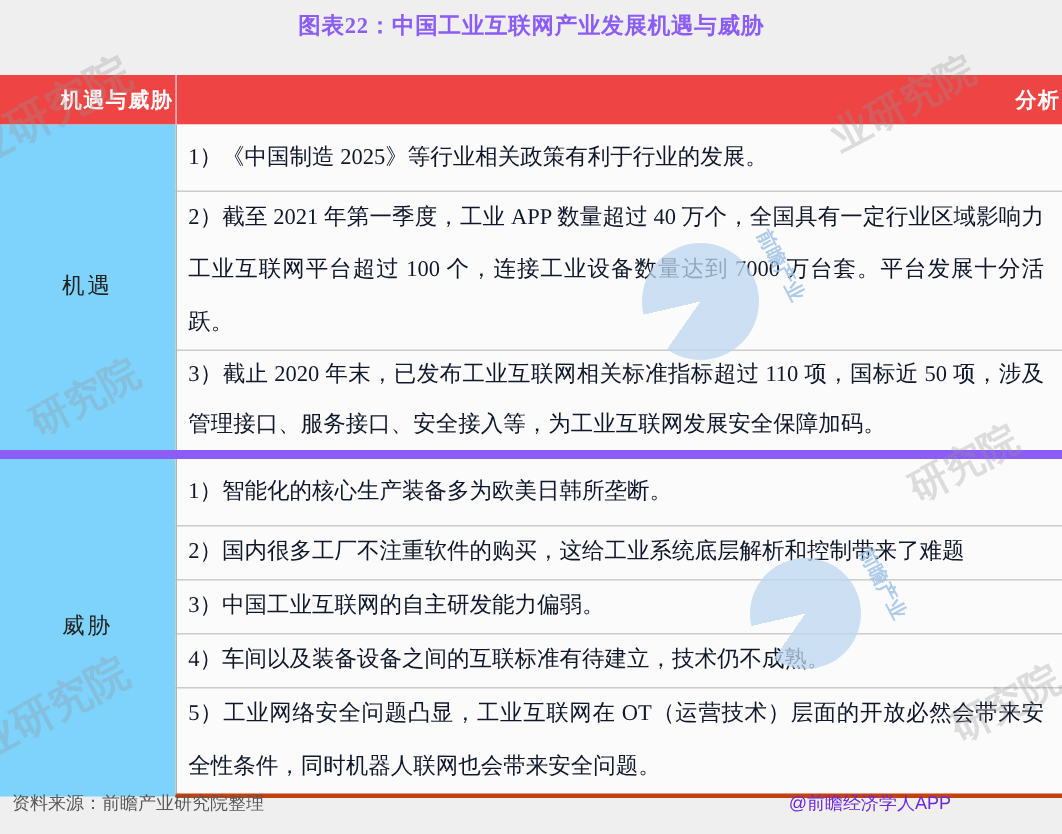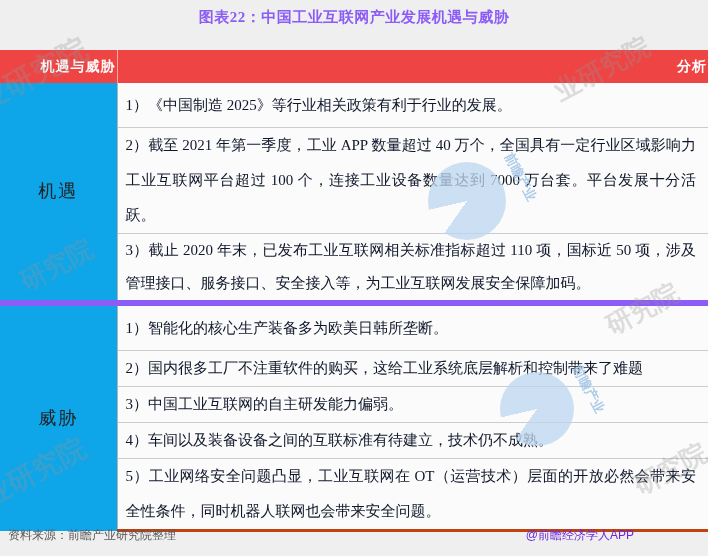--- a/index.html
+++ b/index.html
@@ -11,22 +11,22 @@
 
   table.swot{position:absolute;top:50px;left:0;width:708px;border-collapse:collapse;table-layout:fixed;}
   table.swot col.c1{width:117px;}
   th{background:#ef4444;color:#ffffff;height:31px;font-size:14px;font-weight:bold;
      font-family:"Liberation Sans","DejaVu Sans",sans-serif;letter-spacing:1px;text-align:right;vertical-align:middle;margin-top:15px;}
   th.col1{border-right:1px solid rgba(255,255,255,.55);}
 
   td{vertical-align:middle;font-size:15px;color:#0f172a;line-height:35px;}
   td.analysis{background:#fbfbfb;padding:0 12px 0 8px;text-align:justify;border-top:1px solid #cccccc;}
   tr.first td.analysis{border-top:none;}
-  td.label{background:#0ea5e9;text-align:center;border-right:1px solid #b3b3b3;
-           font-size:18px;color:#222;letter-spacing:2px;}
+  td.label{background:#7dd3fc;text-align:center;border-right:1px solid #b3b3b3;
+           font-size:15px;color:#222;letter-spacing:2px;}
   tr.sec td{border-top:6px solid #8b5cf6;}
   tr.last td{border-bottom:3px solid #c2410c;}
   td.h44{height:44px;}
   td.h35{height:35px;}
   td.h66{line-height:33px;}
 
   .footer{position:absolute;top:527px;left:0;width:640px;box-sizing:border-box;padding:0 6px 0 8px;
           display:flex;justify-content:space-between;
           font-family:"Liberation Sans","DejaVu Sans",sans-serif;font-size:12px;text-align:right;}
   .footer .src{color:#595959;}

